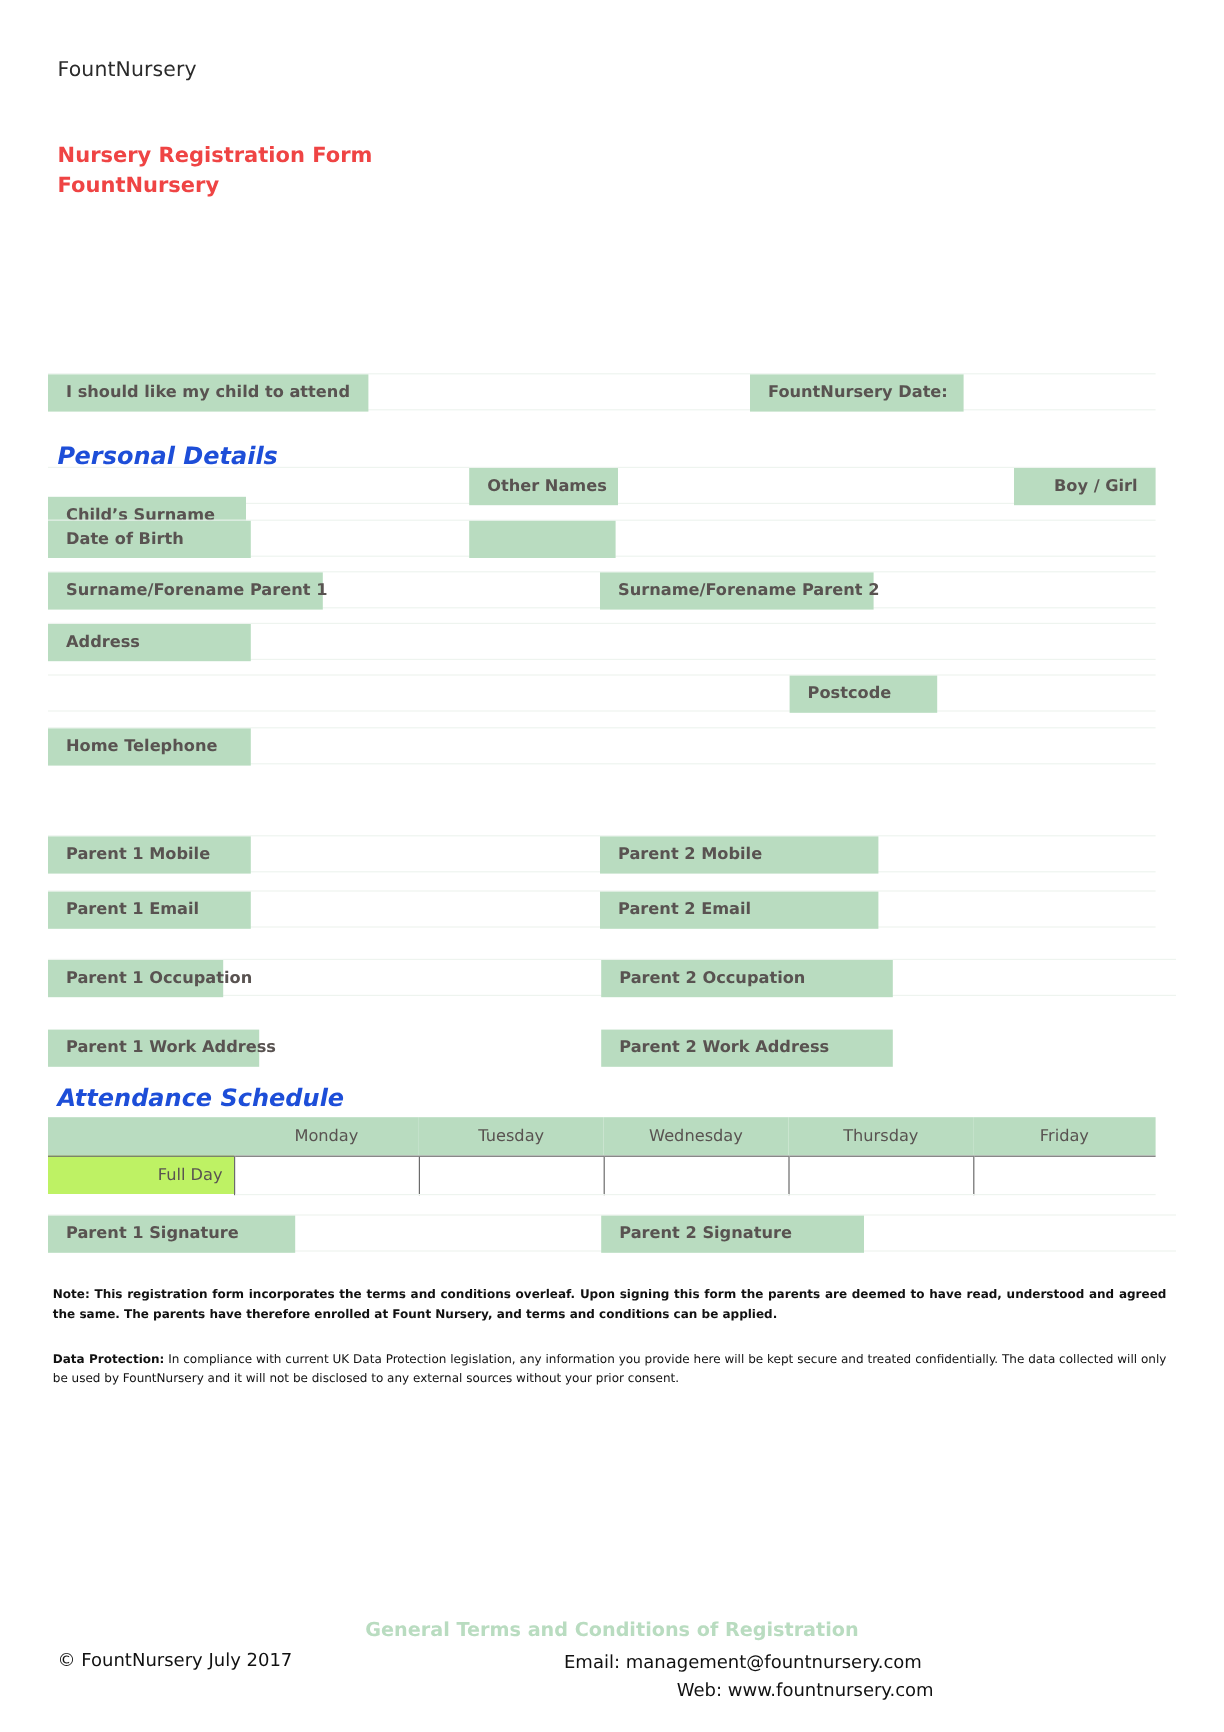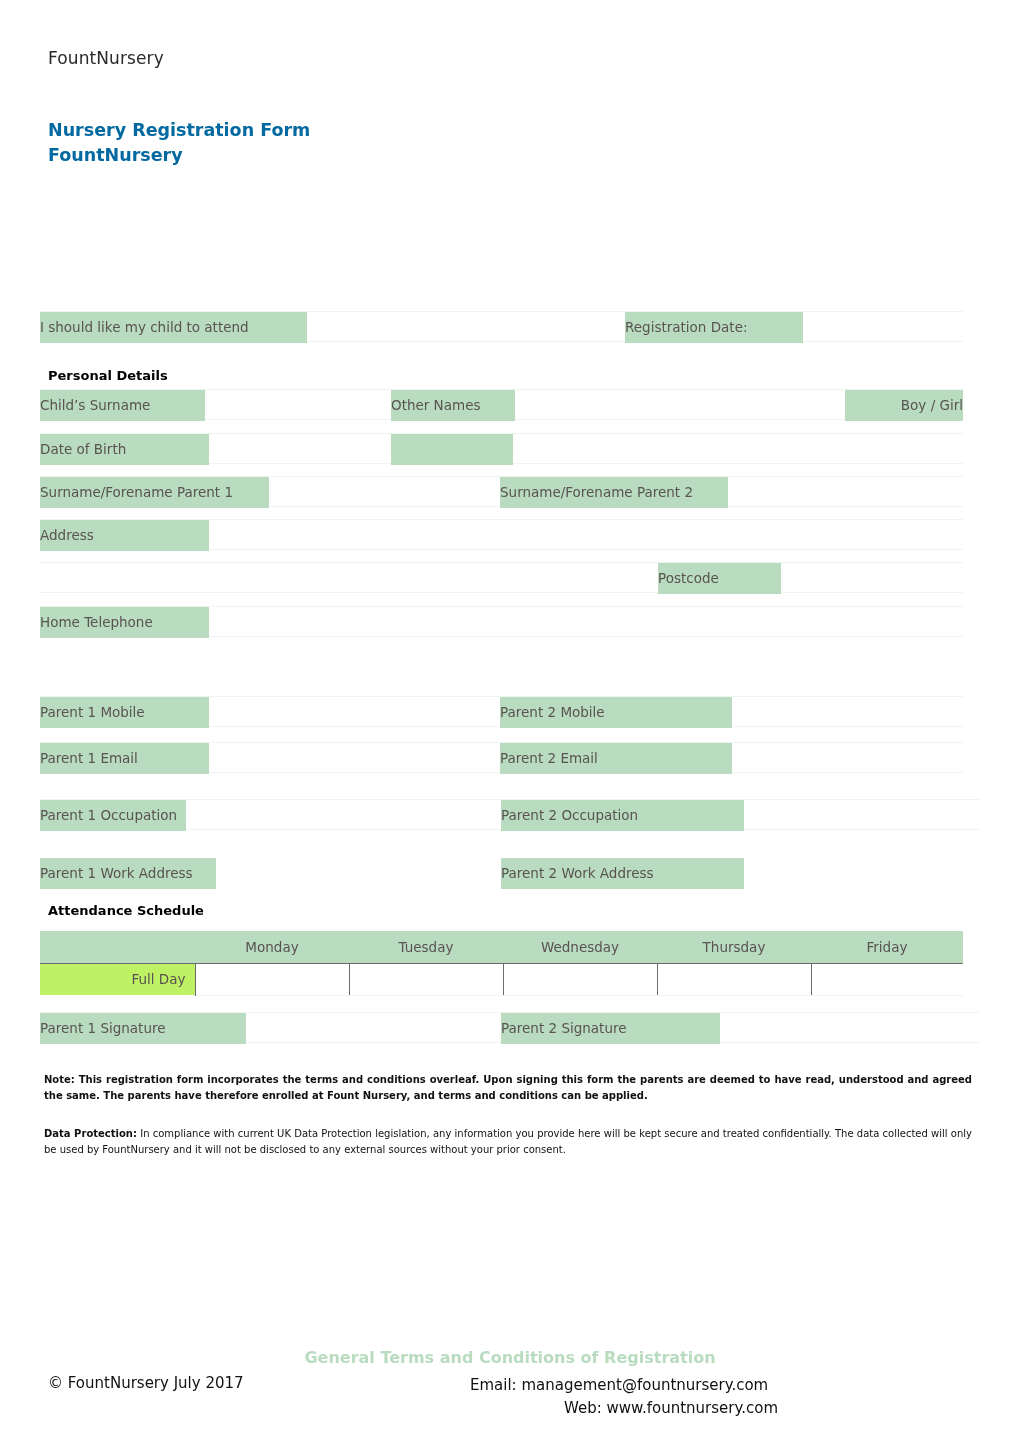--- a/index.html
+++ b/index.html
@@ -28,21 +28,21 @@
     font-size: 17px;
     color: #2a2a2a;
     letter-spacing: .1px;
   }
   .doc-title {
     position: absolute;
     left: 48px;
     top: 118px;
     font-size: 17.5px;
     font-weight: bold;
-    color: #0369a1;
+    color: #ef4444;
     line-height: 25px;
   }
   .doc-title div { white-space: nowrap; }
 
   
   .row {
     position: absolute;
     left: 40px;
     width: 923px;
     height: 31px;
@@ -54,33 +54,35 @@
   .row.noline { border-top-color: transparent; border-bottom-color: transparent; }
 
   .lbl {
     position: absolute;
     top: 0;
     height: 31px;
     line-height: 31px;
     background: #b9dcc0;
     color: #595351;
     font-size: 13.5px;
-    padding: 0 0;
+    padding: 0 15px;
     box-sizing: border-box;
     white-space: nowrap;
+    font-weight: bold;
   }
   .lbl.rt { text-align: right; }
 
   
   .sec-head {
     position: absolute;
     left: 48px;
-    font-size: 13px;
-    font-weight: bold;
-    color: #000000;
+    font-size: 20px;
+    font-weight: bold;
+    color: #1d4ed8;
+    font-style: italic;
   }
 
   
   .att-table {
     position: absolute;
     left: 40px;
     width: 923px;
     border-collapse: collapse;
     table-layout: fixed;
   }
@@ -162,28 +164,28 @@
   <div class="brand-top">FountNursery</div>
 
   <div class="doc-title">
     <div>Nursery Registration Form</div>
     <div>FountNursery</div>
   </div>
 
   <div class="row" style="top:311px;">
     <div class="lbl" style="left:0px; width:267px;">I should like my child to attend</div>
     <div class="lbl" style="left:585px; width:178px; background:transparent;"></div>
-    <div class="lbl" style="left:585px; width:178px;">Registration Date:</div>
+    <div class="lbl" style="left:585px; width:178px;">FountNursery Date:</div>
     <div class="lbl" style="left:763px; width:160px; background:transparent;"></div>
   </div>
 
   <div class="sec-head" style="top:368px;">Personal Details</div>
 
   <div class="row" style="top:389px;">
-    <div class="lbl" style="left:0px; width:165px;">Child’s Surname</div>
+    <div class="lbl" style="left:0px; width:165px;margin-top:24px;">Child’s Surname</div>
     <div class="lbl" style="left:165px; width:186px; background:transparent;"></div>
     <div class="lbl" style="left:351px; width:124px;">Other Names</div>
     <div class="lbl" style="left:475px; width:330px; background:transparent;"></div>
     <div class="lbl rt" style="left:805px; width:118px;">Boy / Girl</div>
   </div>
 
   <div class="row" style="top:433px;">
     <div class="lbl" style="left:0px; width:169px;">Date of Birth</div>
     <div class="lbl" style="left:169px; width:182px; background:transparent;"></div>
     <div class="lbl" style="left:351px; width:122px;"></div>

